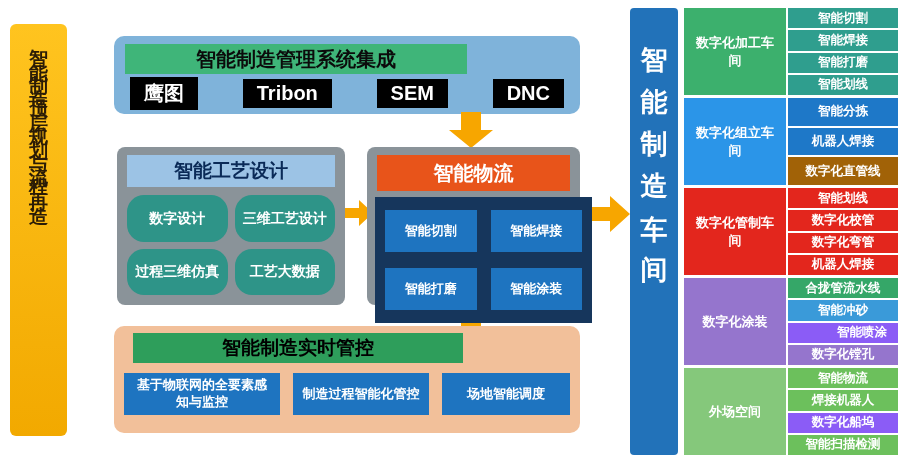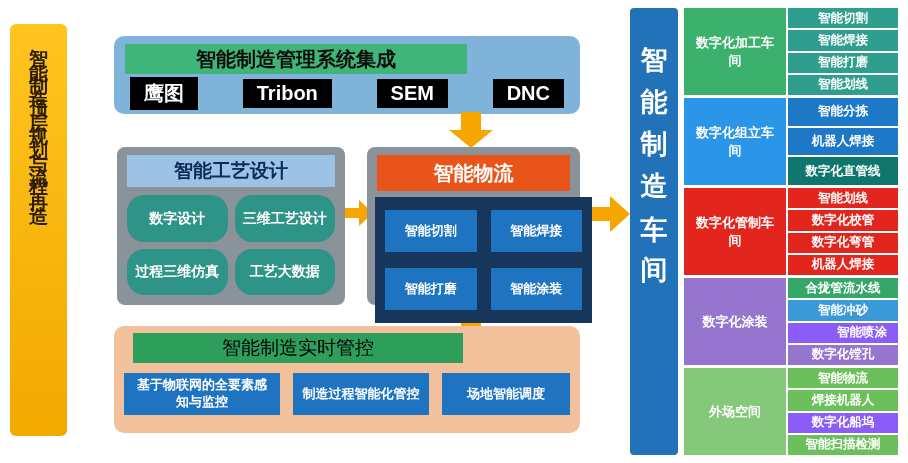--- a/index.html
+++ b/index.html
@@ -39,21 +39,21 @@
   .equipment-header{position:absolute;left:10px;top:8px;width:193px;height:36px;background:#e8541a;
     color:#ffffff;font-weight:bold;font-size:20px;}
   .equipment-panel{position:absolute;left:8px;top:50px;width:197px;height:100px;background:#16365c;
     display:grid;grid-template-columns:1fr 1fr;gap:16px 14px;padding:13px 10px;}
   .blue-chip{background:#1e74c0;color:#ffffff;font-weight:bold;font-size:13px;
     display:flex;align-items:center;justify-content:center;}
 
   
   .bottom-box{left:114px;top:326px;width:466px;height:107px;background:#f2c09a;border-radius:10px;}
   .bottom-header{position:absolute;left:19px;top:7px;width:330px;height:30px;background:#2e9e5b;
-    color:#000000;font-weight:normal;font-size:19px;}
+    color:#000000;font-weight:bold;font-size:19px;}
   .bottom-row{position:absolute;left:10px;right:10px;top:46px;height:44px;display:flex;
     align-items:center;justify-content:space-between;gap:4px;}
   .bottom-chip{background:#1e74c0;color:#ffffff;font-weight:bold;font-size:13px;line-height:1.3;
     height:42px;display:flex;align-items:center;justify-content:center;text-align:center;padding:0 8px;box-sizing:border-box;}
   .bc1{width:156px;} .bc2{width:136px;} .bc3{width:128px;}
 
   
   .right-bar{left:630px;top:8px;width:48px;height:447px;background:#2272b9;border-radius:4px;
     display:flex;justify-content:center;}
   .right-bar span{writing-mode:vertical-rl;font-weight:bold;font-size:27px;color:#ffffff;
@@ -145,21 +145,21 @@
         <div class="witem" style="background-color: rgb(47, 158, 142);">智能打磨</div>
         <div class="witem" style="background-color: rgb(47, 158, 142);">智能划线</div>
       </div>
     </div>
 
     <div class="wgroup">
       <div class="wlabel" style="background-color: rgb(43, 149, 232);">数字化组立车间</div>
       <div class="witems">
         <div class="witem" style="background-color: rgb(30, 120, 200);">智能分拣</div>
         <div class="witem" style="background-color: rgb(30, 120, 200);">机器人焊接</div>
-        <div class="witem" style="background-color: #0f766e;">数字化直管线</div>
+        <div class="witem" style="background-color: #a16207;">数字化直管线</div>
       </div>
     </div>
 
     <div class="wgroup">
       <div class="wlabel" style="background-color: rgb(227, 38, 29);">数字化管制车间</div>
       <div class="witems">
         <div class="witem" style="background-color: rgb(227, 38, 29);">智能划线</div>
         <div class="witem" style="background-color: rgb(227, 38, 29);">数字化校管</div>
         <div class="witem" style="background-color: rgb(227, 38, 29);">数字化弯管</div>
         <div class="witem" style="background-color: rgb(227, 38, 29);">机器人焊接</div>

